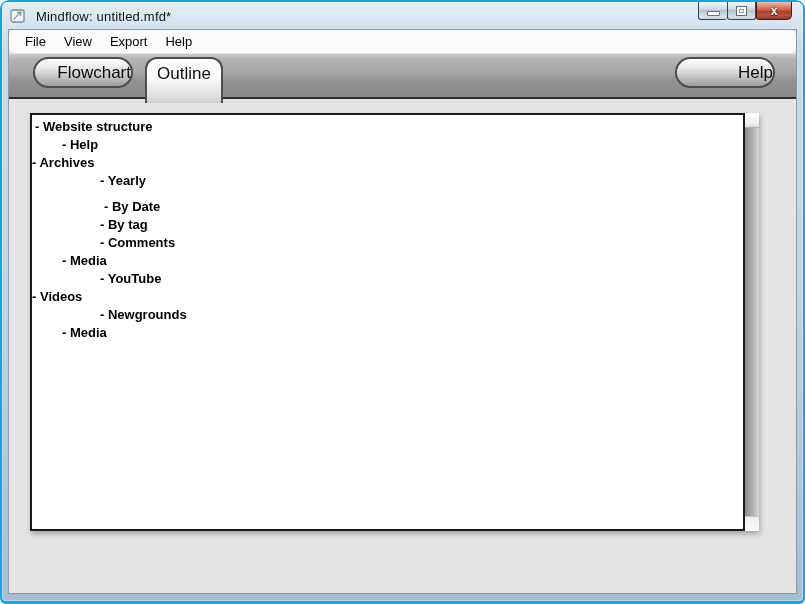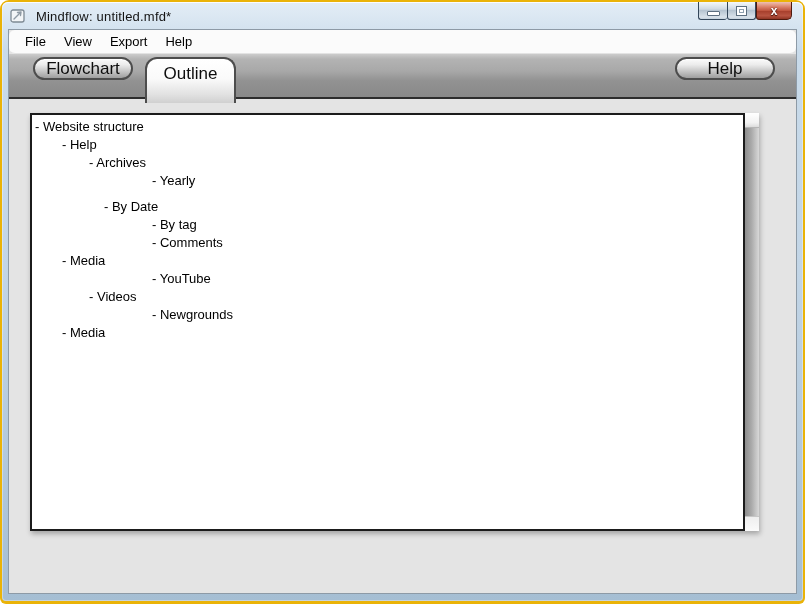--- a/index.html
+++ b/index.html
@@ -2,21 +2,21 @@
 <html><head>
 <meta charset="utf-8">
 <style>
   html,body{margin:0;padding:0;}
   body{
     width:805px;height:604px;position:relative;overflow:hidden;
     background:#ffffff;
     font-family:"Liberation Sans", sans-serif;
   }
   
-  .window{position:absolute;inset:0;background:#eab308;border-radius:9px 9px 6px 6px;}
+  .window{position:absolute;inset:0;background:#0ea5e9;border-radius:9px 9px 6px 6px;}
   .glass-frame{
     position:absolute;left:2px;top:2px;right:2px;bottom:3px;
     border-radius:6px 6px 4px 4px;
     background:linear-gradient(180deg,#e3edf6 0%,#c9dbea 8%,#c2d5e6 45%,#b3c9dc 75%,#a5bed3 100%);
     box-shadow:inset 0 1px 0 rgba(255,255,255,.75), inset 0 0 0 1px rgba(255,255,255,.35);
   }
   .titlebar{
     position:absolute;left:10px;right:8px;top:4px;height:24px;
     display:flex;align-items:center;z-index:3;
   }
@@ -51,52 +51,52 @@
     height:23px;flex:0 0 auto;background:#fbfbfb;border-bottom:1px solid #e3e3e3;
     display:flex;align-items:center;padding-left:7px;border-radius:6px;
   }
   .menu-item{font-size:13px;color:#000;padding:3px 9px;cursor:default;}
   .tabbar{
     height:43px;flex:0 0 auto;position:relative;
     background:linear-gradient(180deg,#cccccc 0%,#b3b3b3 12%,#a8a8a8 40%,#929292 62%,#898989 100%);
     border-bottom:2px solid #2d2d2d;
   }
   .pill{
-    position:absolute;top:3px;height:23px;width:100px;box-sizing:border-box;
+    position:absolute;top:3px;height:31px;width:100px;box-sizing:border-box;
     border:2px solid #4d4d4d;border-radius:17px;
     background:linear-gradient(180deg,#fbfbfb 0%,#ececec 30%,#c2c2c2 68%,#9e9e9e 100%);
     box-shadow:inset 0 1px 0 rgba(255,255,255,.85);
-    display:flex;align-items:center;justify-content:center;
+    display:flex;align-items:center;justify-content:flex-end;
     font-size:17px;color:#0d0d0d;cursor:default;
   }
   .tab-flowchart{left:24px;}
   .help-button{right:21px;}
   .tab-outline{
-    position:absolute;left:136px;top:3px;width:91px;height:46px;box-sizing:border-box;
+    position:absolute;left:136px;top:3px;width:78px;height:46px;box-sizing:border-box;
     border:2px solid #4d4d4d;border-bottom:none;border-radius:12px 12px 0 0;
     background:linear-gradient(180deg,#ffffff 0%,#fafafa 45%,#e2e2e2 80%,#d0d0d0 100%);
     display:flex;justify-content:center;align-items:flex-start;padding-top:5px;
     font-size:17px;color:#0d0d0d;z-index:3;cursor:default;
   }
-  .content{flex:1;position:relative;background:#e4e4e4;}
+  .content{flex:1;position:relative;background:#e4e4e4;font-weight:bold;}
   
   .editor-group{
     position:absolute;left:21px;top:14px;display:flex;
     box-shadow:1px 3px 5px rgba(0,0,0,.28);
   }
   .editor{
     width:715px;height:418px;box-sizing:border-box;
     background:#ffffff;border:2px solid #1b1b1b;
     padding-top:3px;overflow:hidden;
   }
   .row{font-size:13px;line-height:18px;color:#000;white-space:pre;}
   .lv0{padding-left:3px;}
   .lv1{padding-left:30px;}
-  .lv2{padding-left:57px;}
-  .lv3{padding-left:120px;}
+  .lv2{}
+  .lv3{padding-left:68px;}
   .lv4{padding-left:72px;margin-top:8px;}
   .vscroll{width:14px;height:418px;display:flex;flex-direction:column;}
   .vscroll-thumb{height:14px;background:linear-gradient(180deg,#ffffff 0%,#f2f2f2 70%,#dcdcdc 100%);border-bottom:1px solid #b5b5b5;}
   .vscroll-track{flex:1;background:linear-gradient(90deg,#8d8d8d 0%,#a9a9a9 45%,#d8d8d8 100%);}
   .vscroll-corner{height:14px;background:linear-gradient(180deg,#eeeeee 0%,#fafafa 100%);border-top:1px solid #c6c6c6;}
 </style>
 </head>
 <body>
 
 <div class="window">

